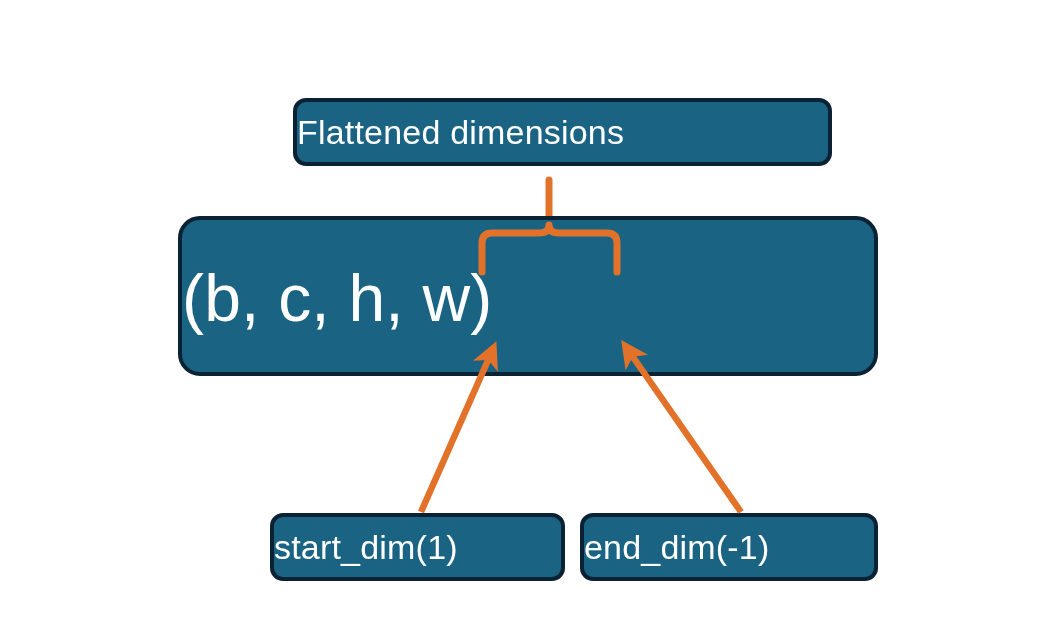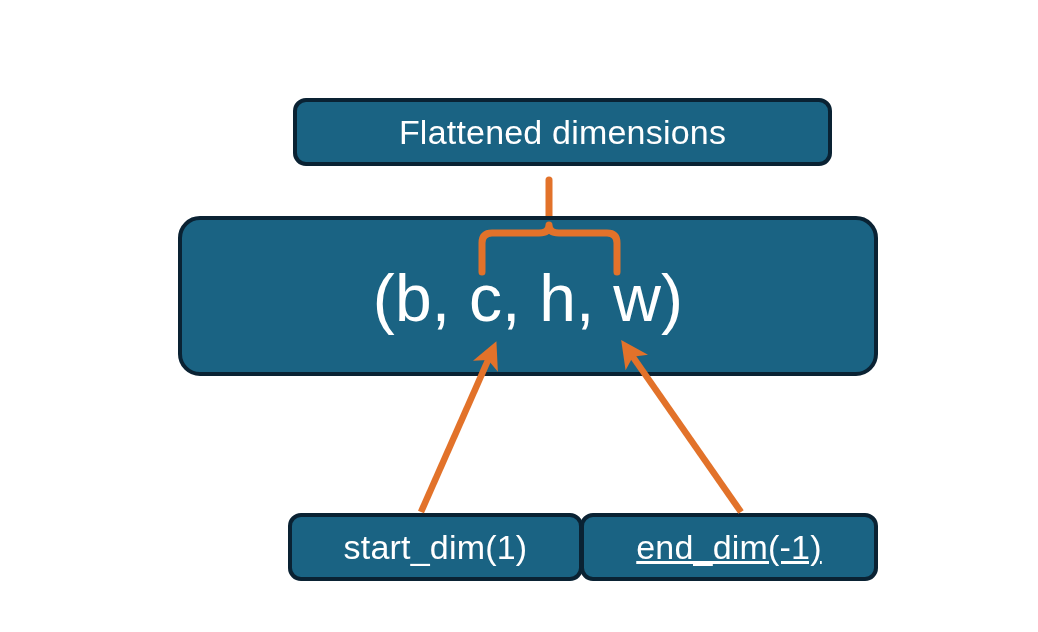--- a/index.html
+++ b/index.html
@@ -18,21 +18,20 @@
     overflow: hidden;
   }
   .node {
     position: absolute;
     box-sizing: border-box;
     background: #1a6383;
     border: 4px solid #0a2233;
     border-radius: 14px;
     display: flex;
     align-items: center;
-    justify-content: center;
     color: #ffffff;
     font-weight: 400;
     letter-spacing: 0.2px;
     z-index: 2;
   }
   #node-flattened {
     left: 293px;
     top: 98px;
     width: 539px;
     height: 68px;
@@ -45,35 +44,34 @@
     width: 700px;
     height: 160px;
     border-radius: 22px;
     font-size: 66px;
   }
   #node-shape .shape-label {
     position: relative;
     top: 2px;
   }
   #node-start {
-    left: 288px;
+    left: 270px;
     top: 513px;
     width: 295px;
     height: 68px;
     border-radius: 13px;
     font-size: 34px;
   }
   #node-end {
     left: 580px;
     top: 513px;
     width: 298px;
     height: 68px;
     border-radius: 13px;
     font-size: 34px;
-    text-decoration: underline;
   }
   #overlay-under {
     position: absolute;
     left: 0;
     top: 0;
     width: 1038px;
     height: 632px;
     z-index: 1;
     pointer-events: none;
   }

